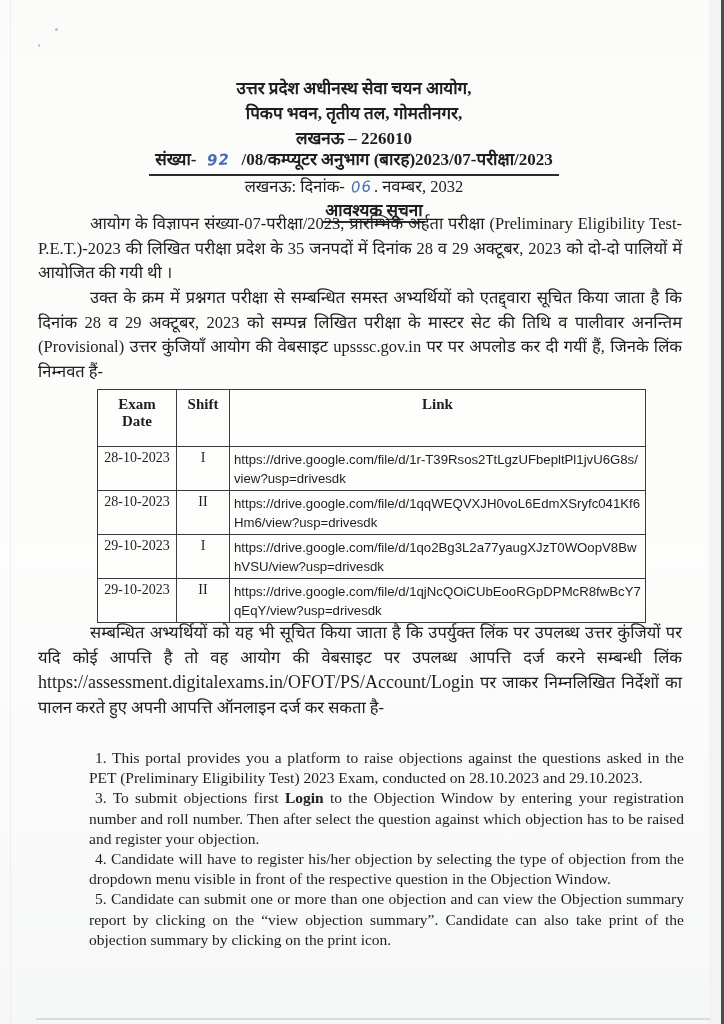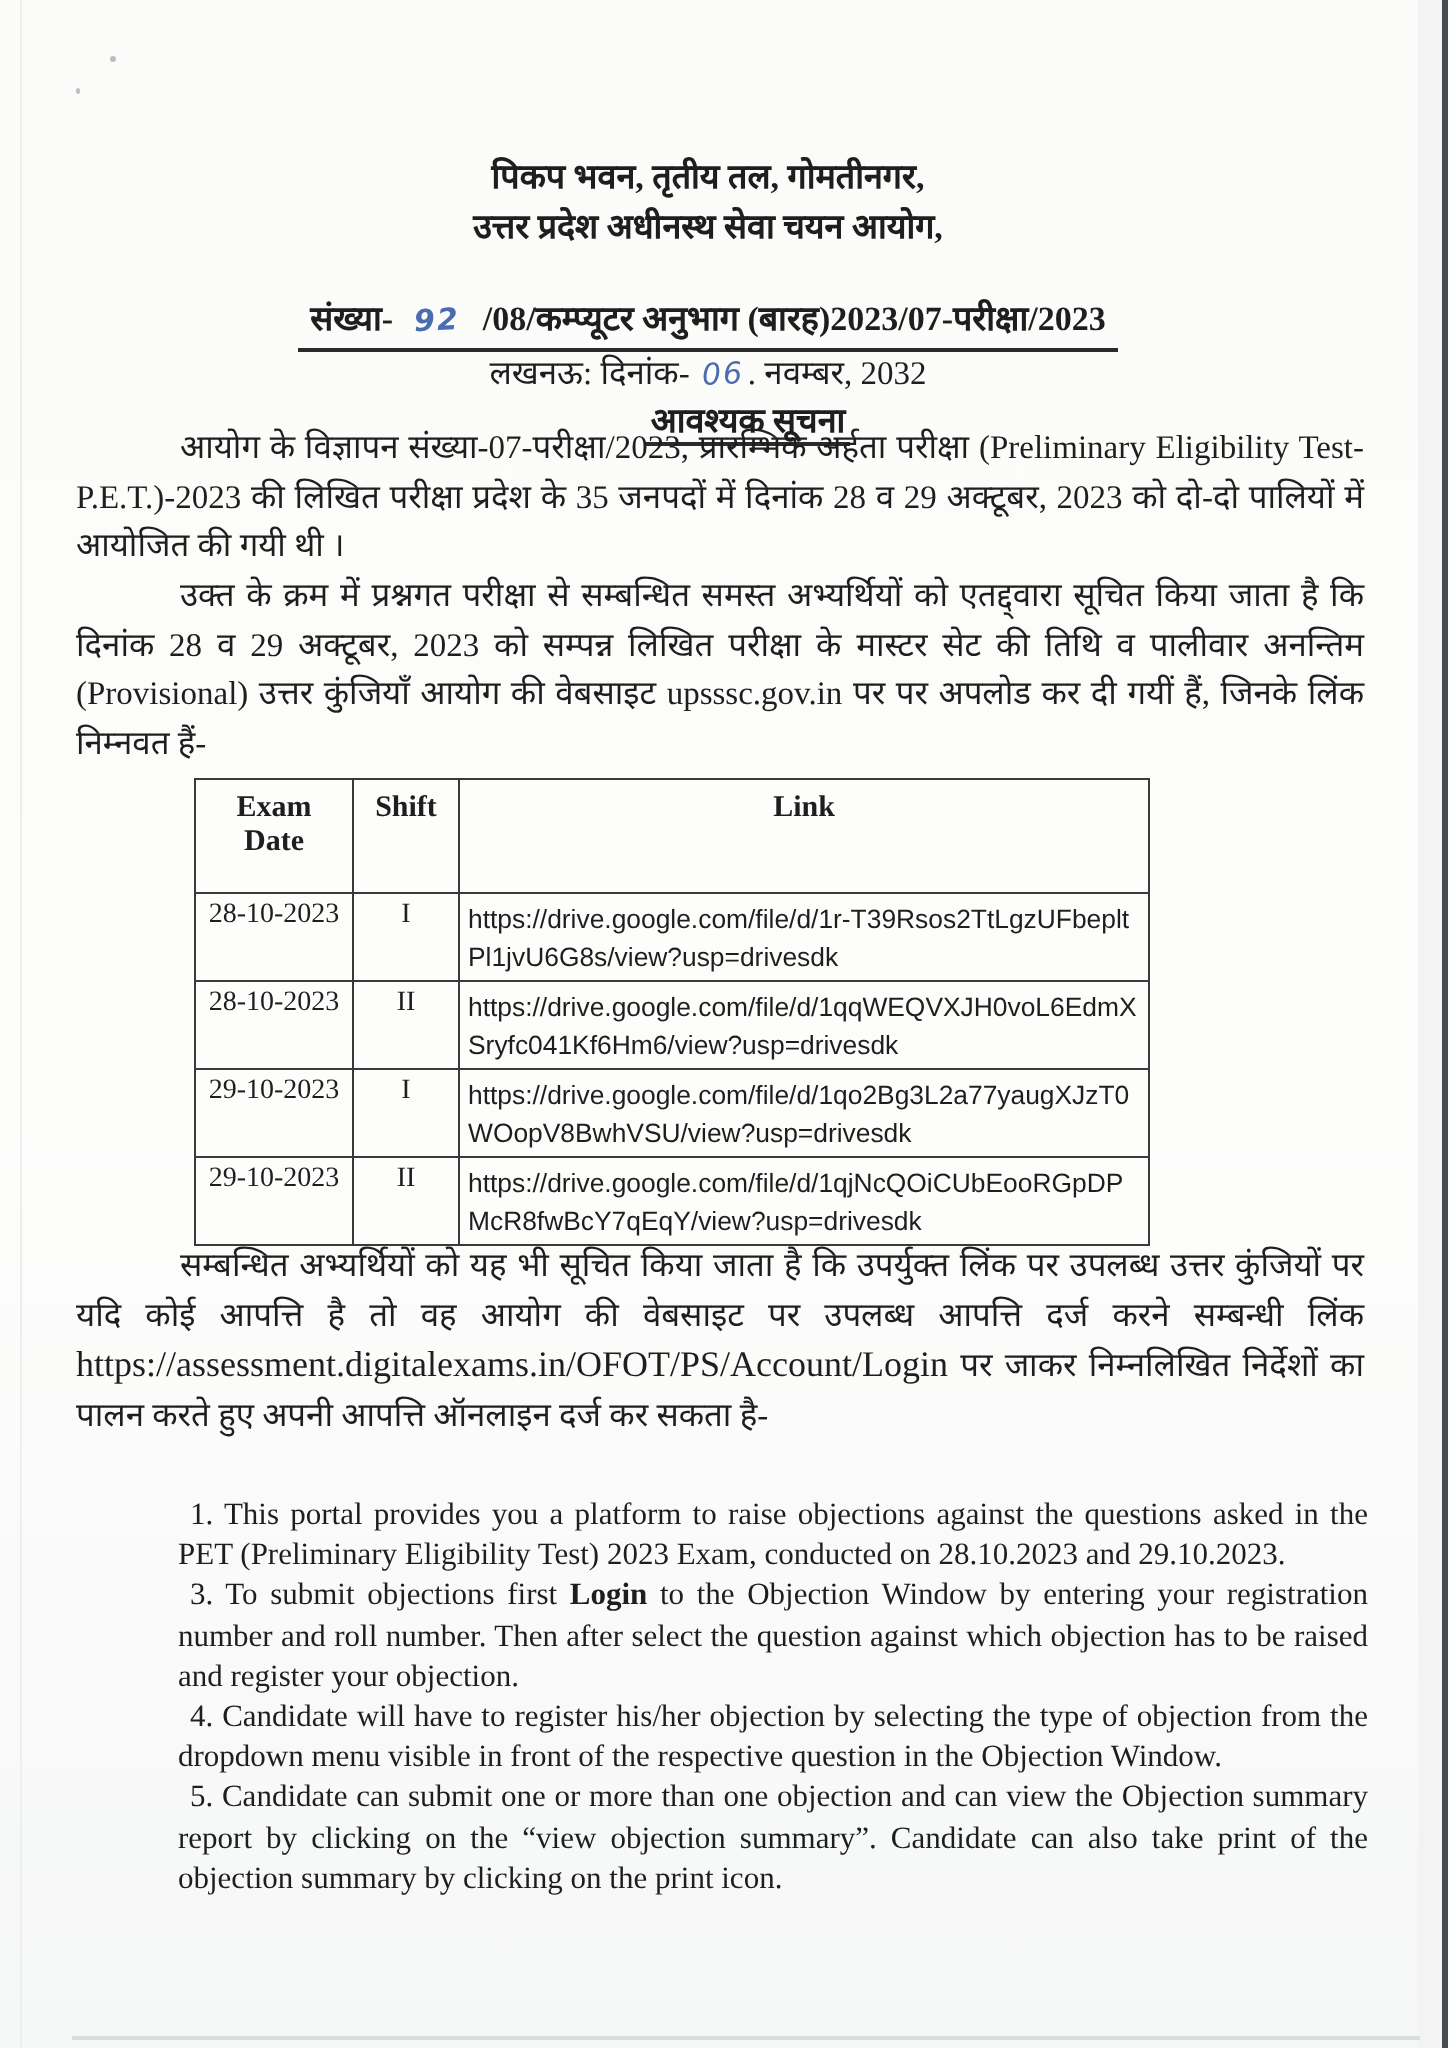--- a/index.html
+++ b/index.html
@@ -52,21 +52,21 @@
     font-size:16.5px; line-height:24.6px; text-align:justify;
   }
   .indent { text-indent:52px; }
   .para1 { top:212px; }
   .para2 { top:286px; }
   .para3 { top:621px; }
   .inline-url { font-family:Liberation Serif, serif; font-size:18px; }
 
   table.keys {
     position:absolute; top:389px; left:97px;
-    border-collapse:collapse; table-layout:fixed; width:478px;
+    border-collapse:collapse; table-layout:fixed; width:549px;
     background:#fdfdfc;
     padding-left:44px;
   }
   table.keys th, table.keys td {
     border:1.5px solid #3a3a3a; vertical-align:top; padding:3px 4px 2px 4px;
   }
   table.keys th { font-size:15px; font-weight:bold; text-align:center; padding-top:6px; }
   th.col-examdate { width:70px; height:48px; }
   th.col-shift { width:44px; }
   td.cell-date { text-align:center; font-size:14px; padding-top:5px; }
@@ -90,22 +90,23 @@
 <div class="page">
 
   <div class="edge-right-band"></div>
   <div class="edge-right-line"></div>
   <div class="edge-left-line"></div>
   <div class="edge-bottom-line"></div>
   <div class="speck" style="left:55px; top:28px; width:3px; height:3px;"></div>
   <div class="speck" style="left:38px; top:44px; width:2px; height:3px;"></div>
 
   <div class="header-block">
+    <div class="org-line">उत्तर प्रदेश अधीनस्थ सेवा चयन आयोग,</div>
     <div class="org-line">पिकप भवन, तृतीय तल, गोमतीनगर,</div>
-    <div class="org-line">उत्तर प्रदेश अधीनस्थ सेवा चयन आयोग,</div>
+    <div class="org-line">लखनऊ – 226010</div>
   </div>
 
   <div class="ref-line">
     <span class="ref-underline">
       <span>संख्या-</span><span class="handwritten">92</span><span>/08/कम्प्यूटर अनुभाग (बारह)2023/07-परीक्षा/2023</span>
     </span>
   </div>
 
   <div class="date-line">
     <span>लखनऊ: दिनांक-</span><span class="handwritten date-hw">06</span><span>. नवम्बर, 2032</span>

